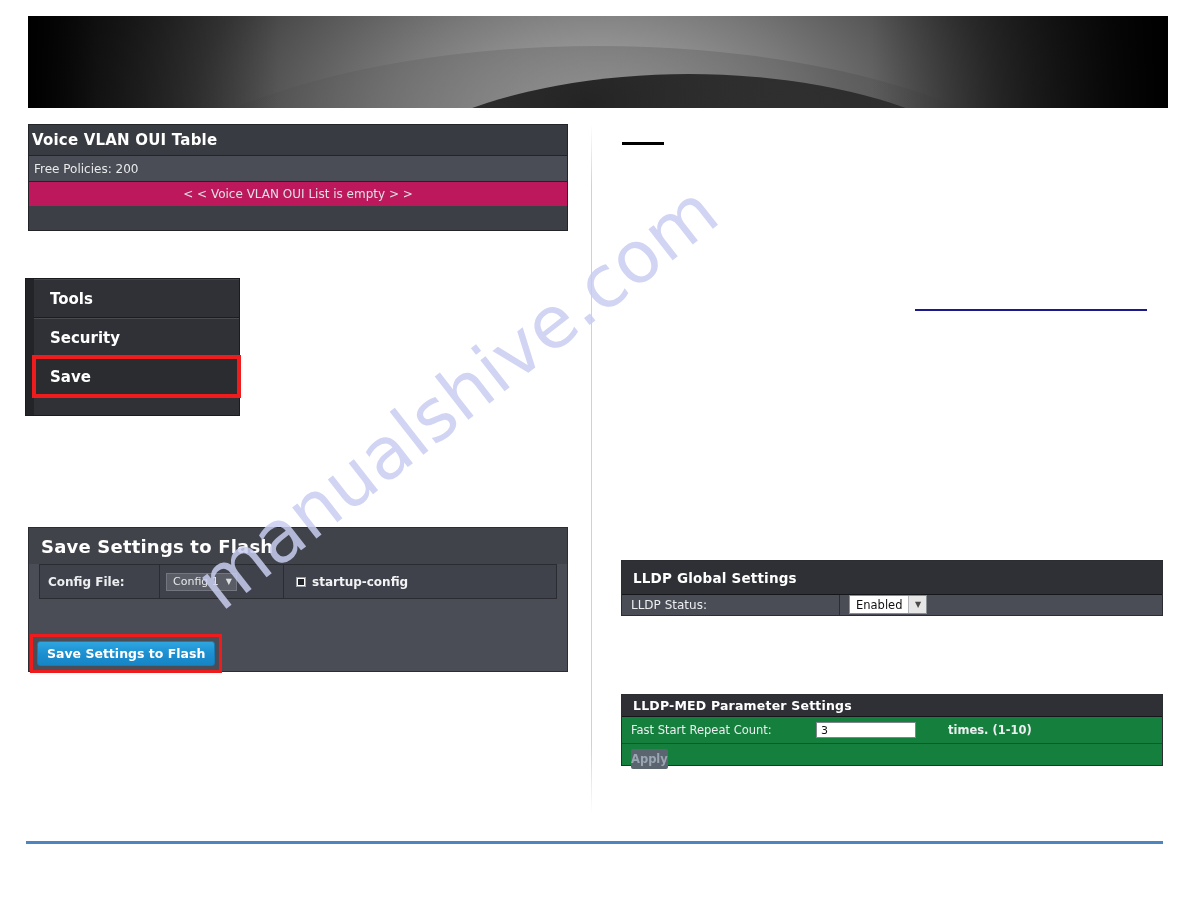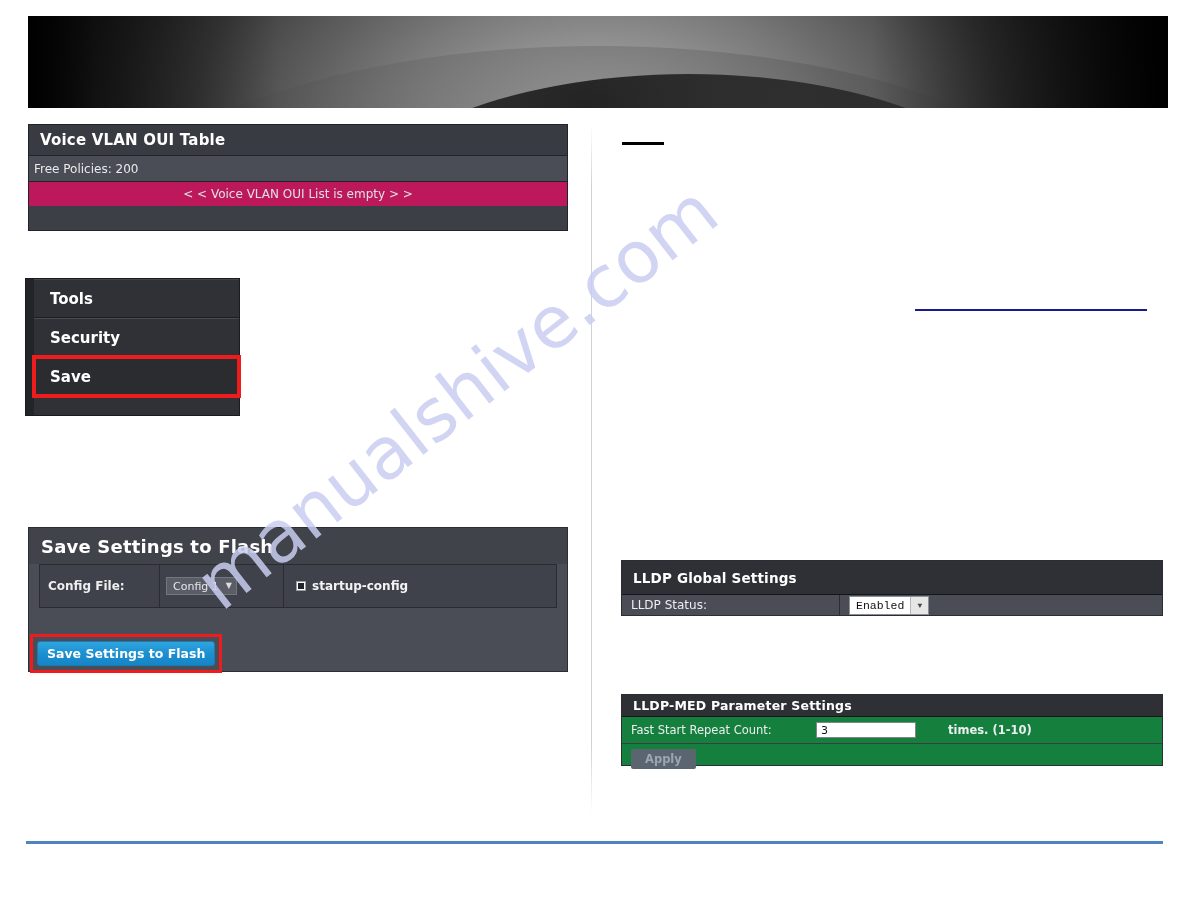--- a/index.html
+++ b/index.html
@@ -135,21 +135,21 @@
     left: 28px;
     top: 124px;
     width: 540px;
     height: 107px;
     background: #3c3f45;
     border: 1px solid #22242a;
   }
   #voice-vlan-panel .panel-title {
     height: 31px;
     font-size: 15px;
-    padding-left: 11px;
+    padding-left: 3px;
     background: #383b41;
     border-bottom: 1px solid #22242a;
   }
   #vv-freepolicies {
     height: 25px;
     display: flex;
     align-items: center;
     padding-left: 5px;
     color: #e9eaec;
     font-size: 12px;
@@ -248,21 +248,21 @@
   #save-flash-panel .panel-title {
     height: 36px;
     font-size: 18px;
     padding-left: 12px;
     background: #40434a;
     border-bottom: none;
   }
   #sf-config-row {
     display: flex;
     align-items: stretch;
-    height: 44px;
+    height: 35px;
     margin: 0 10px;
     background: #3f424a;
     border: 1px solid #2a2c32;
     box-sizing: border-box;
   }
   #sf-config-label {
     width: 120px;
     display: flex;
     align-items: center;
     padding-left: 8px;
@@ -379,23 +379,22 @@
     align-items: center;
     padding-left: 9px;
     color: #eceef0;
     font-size: 12px;
     border-right: 1px solid #2b2d33;
     box-sizing: border-box;
   }
   #lldp-status-value-cell {
     flex: 1;
     display: flex;
-    align-items: flex-end;
+    align-items: flex-start;
     padding-left: 9px;
-    font-family: Liberation Mono, monospace;
   }
   .win-select {
     display: inline-flex;
     align-items: stretch;
     height: 19px;
     background: #ffffff;
     border: 1px solid #8a8f96;
     box-sizing: border-box;
   }
   .win-select .ws-text {
@@ -463,21 +462,21 @@
     font-weight: bold;
   }
   #apply-button {
     margin: 5px 0 0 9px;
     display: block;
     background: #5b6570;
     border: none;
     color: #9aa6b2;
     font-size: 11.5px;
     font-weight: bold;
-    padding: 3px 14px;
+    padding: 3px 0;
     border-radius: 2px;
     cursor: pointer;
     font-family: inherit;
   }
 
   
   #watermark {
     position: absolute;
     left: 180px;
     top: 560px;

